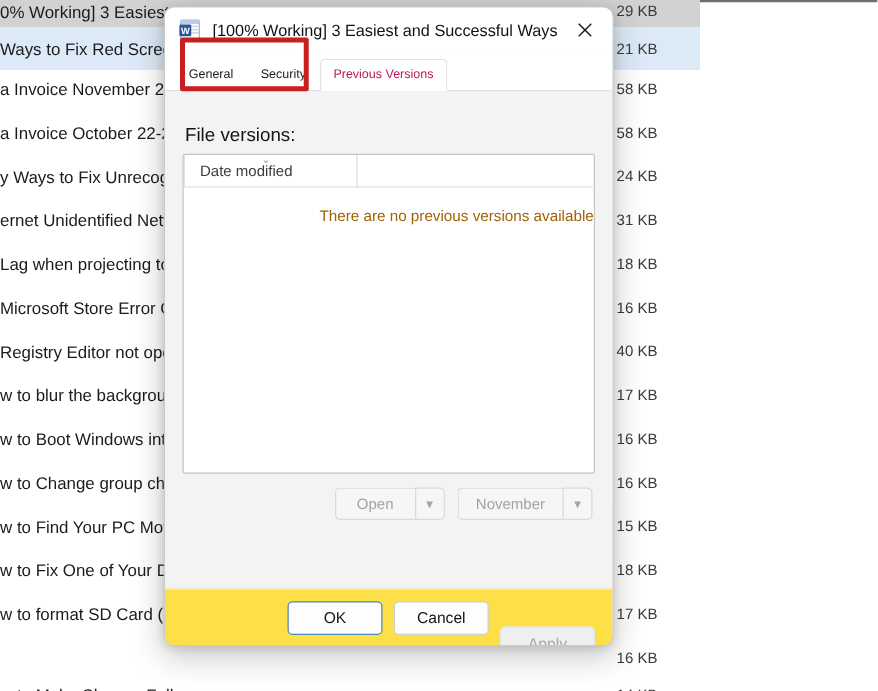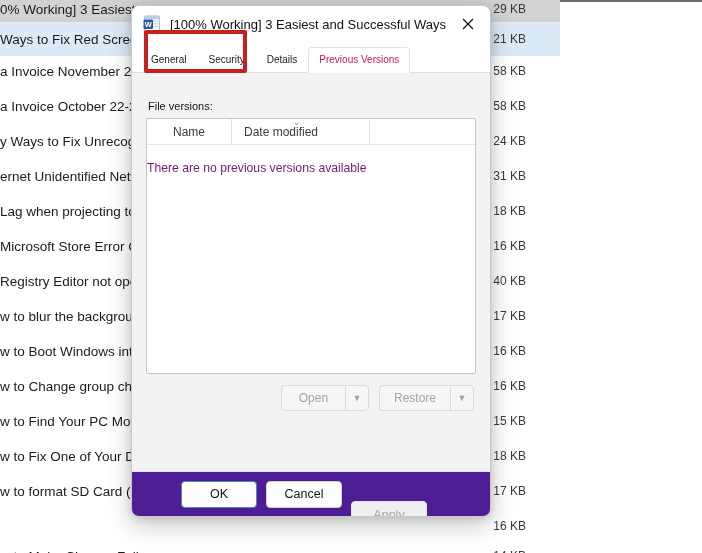--- a/index.html
+++ b/index.html
@@ -104,21 +104,21 @@
   }
   .info-row {
     display: flex; align-items: flex-start; padding-top: 16px;
   }
   .restore-icon { width: 40px; height: 40px; flex: 0 0 auto; margin-left: 8px; }
   .info-text {
     font-size: 12.2px; color: #141414; line-height: 1.33;
     margin-left: 16px; margin-top: 2px; max-width: 248px;
   }
   .fv-label {
-    font-size: 11px; color: #141414; margin-top: 27px; margin-left: 2px;
+    font-size: 15px; color: #141414; margin-top: 27px; margin-left: 2px;
   }
   .listbox {
     margin-top: 6px; height: 256px; background: #ffffff;
     border: 1px solid #c4c4c4; border-radius: 2px;
     position: relative; overflow: hidden;
   }
   .lb-header {
     height: 26px; display: flex; align-items: center;
     border-bottom: 1px solid #e4e4e4; position: relative;
   }
@@ -128,21 +128,21 @@
   }
   .lb-col.c-name  { width: 84px; justify-content: center; padding-left:0; }
   .lb-col.c-date  { width: 138px; border-left: 1px solid #e0e0e0; }
   .lb-col.c-extra { flex: 1; border-left: 1px solid #e0e0e0; }
   .sort-chev {
     position: absolute; left: 61px; top: -1px;
     font-size: 9px; color: #9a9a9a; line-height: 1;
   }
   .empty-msg {
     position: absolute; left: 0; right: 0; top: 42px;
-    text-align: left; font-size: 12.2px; color: #701a75;
+    text-align: right; font-size: 12.2px; color: #a16207;
   }
 
   
   .or-row {
     display: flex; justify-content: flex-end; align-items: center;
     margin-top: 11px; gap: 10px; padding-right: 2px;
   }
   .split-btn { display: flex; }
   .split-main {
     min-width: 64px; height: 26px; background: #f6f6f6;
@@ -155,22 +155,22 @@
     width: 24px; height: 26px; background: #f6f6f6;
     border: 1px solid #dadada;
     border-top-right-radius: 4px; border-bottom-right-radius: 4px;
     display: flex; align-items: center; justify-content: center;
     font-size: 9px; color: #a3a3a3;
   }
 
   
   .dlg-footer {
     position: absolute; left: 0; bottom: 0; width: 100%; height: 45px;
-    background: #4c1d95; border-top: 1px solid #e3e3e3;
-    display: flex; align-items: center; justify-content: center;
+    background: #fde047; border-top: 1px solid #e3e3e3;
+    display: flex; align-items: center; justify-content: flex-end;
     gap: 9px; padding-right: 14px;
   }
   .btn {
     width: 76px; height: 27px; border-radius: 4px;
     font-size: 12.5px; display: flex; align-items: center;
     justify-content: center; background: #fdfdfd;
     border: 1px solid #d0d0d0; color: #141414; cursor: default;
   }
   .btn.primary { border: 1px solid #4a88b5; box-shadow: inset 0 0 0 1px #ffffff; }
   .btn.disabled { background: #efefef; border: 1px solid #e6e6e6; color: #a6a6a6; margin-top: 41px; }
@@ -274,51 +274,47 @@
           <line x1="1" y1="1" x2="11" y2="11" stroke="#1a1a1a" stroke-width="1.2"></line>
           <line x1="11" y1="1" x2="1" y2="11" stroke="#1a1a1a" stroke-width="1.2"></line>
         </svg>
       </span>
     </div>
 
     <div class="tabstrip">
       <div id="tabs-host" style="display:flex; align-items:flex-end;">
           <div class="tab">General</div>
           <div class="tab">Security</div>
-          <div class="tab">Details</div>
           <div class="tab active">Previous Versions</div>
         </div>
     </div>
 
     <div class="dlg-body">
 
 
       <div class="fv-label">File versions:</div>
 
       <div class="listbox">
         <div class="lb-header">
-          <div class="lb-col c-name">
-            <span>Name</span>
-          </div>
           <div class="lb-col c-date">
             <span class="sort-chev">⌄</span>
             <span>Date modified</span>
           </div>
           <div class="lb-col c-extra"></div>
         </div>
         <div class="empty-msg">There are no previous versions available</div>
       </div>
 
       <div class="or-row">
         <div class="split-btn">
           <div class="split-main">Open</div>
           <div class="split-arrow">▼</div>
         </div>
         <div class="split-btn">
-          <div class="split-main">Restore</div>
+          <div class="split-main">November</div>
           <div class="split-arrow">▼</div>
         </div>
       </div>
 
     </div>
 
     <div class="dlg-footer">
       <div class="btn primary">OK</div>
       <div class="btn">Cancel</div>
       <div class="btn disabled">Apply</div>

